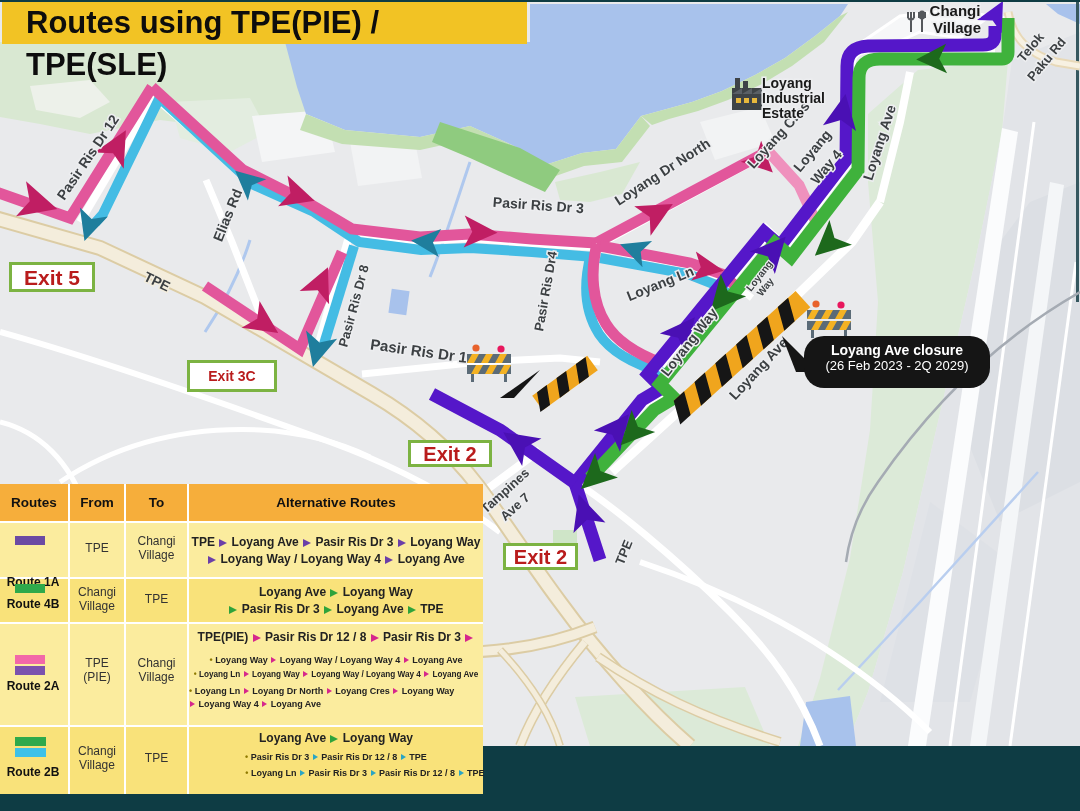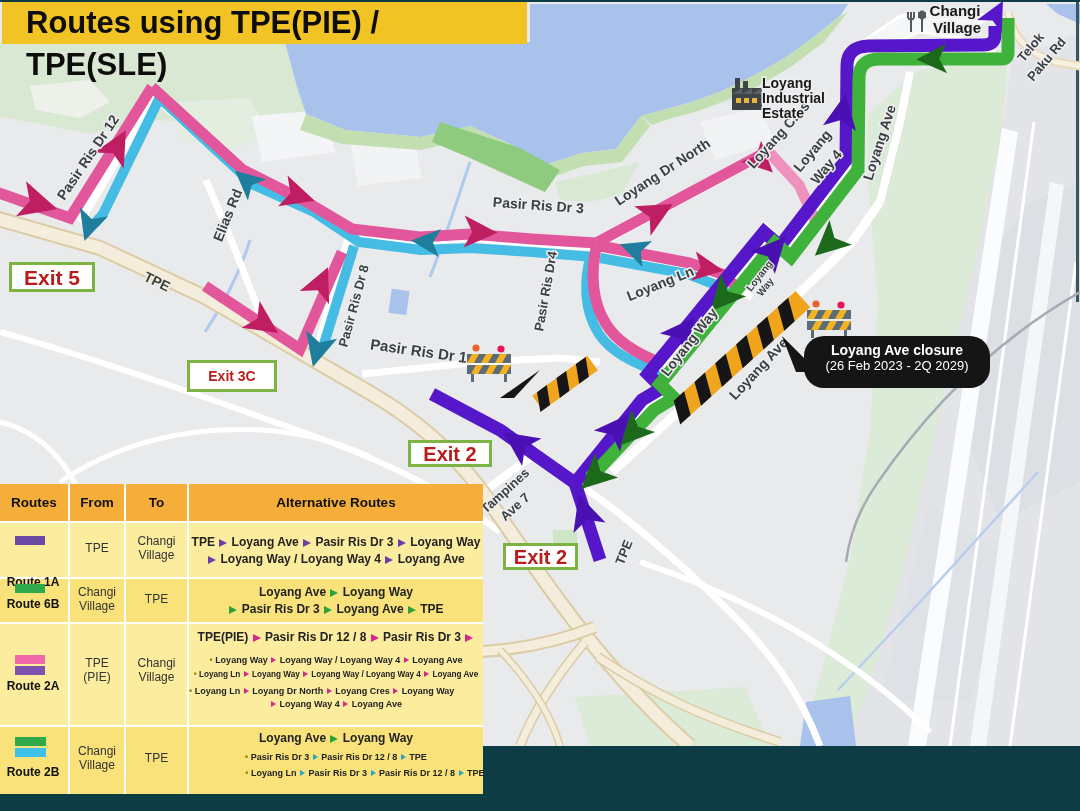--- a/index.html
+++ b/index.html
@@ -394,21 +394,21 @@
   <div style="position:absolute;left:0;top:65px;width:66px;text-align:center;font-weight:bold;font-size:12px;color:#111;margin-top:26px;">Route 1A</div>
 
   <div style="position:absolute;left:70px;top:57px;width:54px;text-align:center;font-size:12px;color:#333;">TPE</div>
 
   <div style="position:absolute;left:126px;top:50px;width:61px;text-align:center;font-size:12px;color:#333;line-height:14px;">Changi<br>Village</div>
 
   <div style="position:absolute;left:189px;top:50px;width:294px;text-align:center;font-size:12px;font-weight:bold;color:#222;line-height:17px;">TPE <i class="ar" style="border-left-color:#6B3FA8;"></i> Loyang Ave <i class="ar" style="border-left-color:#6B3FA8;"></i> Pasir Ris Dr 3 <i class="ar" style="border-left-color:#6B3FA8;"></i> Loyang Way<br><i class="ar" style="border-left-color:#6B3FA8;"></i> Loyang Way / Loyang Way 4 <i class="ar" style="border-left-color:#6B3FA8;"></i> Loyang Ave</div>
 
   <div style="position:absolute;left:15px;top:100px;width:30px;height:9px;background:#2FA94B;"></div>
 
-  <div style="position:absolute;left:0;top:113px;width:66px;text-align:center;font-weight:bold;font-size:12px;color:#111;">Route 6B</div>
+  <div style="position:absolute;left:0;top:113px;width:66px;text-align:center;font-weight:bold;font-size:12px;color:#111;">Route 4B</div>
 
   <div style="position:absolute;left:70px;top:101px;width:54px;text-align:center;font-size:12px;color:#333;line-height:14px;">Changi<br>Village</div>
 
   <div style="position:absolute;left:126px;top:108px;width:61px;text-align:center;font-size:12px;color:#333;">TPE</div>
 
   <div style="position:absolute;left:189px;top:100px;width:294px;text-align:center;font-size:12px;font-weight:bold;color:#222;line-height:17px;">Loyang Ave <i class="ar" style="border-left-color:#2FA33B;"></i> Loyang Way<br><i class="ar" style="border-left-color:#2FA33B;"></i> Pasir Ris Dr 3 <i class="ar" style="border-left-color:#2FA33B;"></i> Loyang Ave <i class="ar" style="border-left-color:#2FA33B;"></i> TPE</div>
 
   <div style="position:absolute;left:15px;top:171px;width:30px;height:9px;background:#F268A8;"></div>
   <div style="position:absolute;left:15px;top:182px;width:30px;height:9px;background:#7B52AE;"></div>
 
@@ -416,21 +416,21 @@
 
   <div style="position:absolute;left:70px;top:172px;width:54px;text-align:center;font-size:12px;color:#333;line-height:14px;">TPE<br>(PIE)</div>
 
   <div style="position:absolute;left:126px;top:172px;width:61px;text-align:center;font-size:12px;color:#333;line-height:14px;">Changi<br>Village</div>
 
   <div style="position:absolute;left:189px;top:146px;width:294px;text-align:center;font-size:12px;font-weight:bold;color:#222;">TPE(PIE) <i class="ar" style="border-left-color:#D6278C;"></i> Pasir Ris Dr 12 / 8 <i class="ar" style="border-left-color:#D6278C;"></i> Pasir Ris Dr 3 <i class="ar" style="border-left-color:#D6278C;"></i></div>
 
   <div style="position:absolute;left:189px;top:171px;width:294px;text-align:center;font-size:9px;font-weight:bold;color:#222;white-space:nowrap;"><b style="color:#8F7A00;">•</b> Loyang Way <i class="ar2" style="border-left-color:#D6278C;"></i> Loyang Way / Loyang Way 4 <i class="ar2" style="border-left-color:#D6278C;"></i> Loyang Ave</div>
   <div style="position:absolute;left:189px;top:186px;width:294px;text-align:center;font-size:8.2px;font-weight:bold;color:#222;white-space:nowrap;"><b style="color:#8F7A00;">•</b> Loyang Ln <i class="ar2" style="border-left-color:#D6278C;"></i> Loyang Way <i class="ar2" style="border-left-color:#D6278C;"></i> Loyang Way / Loyang Way 4 <i class="ar2" style="border-left-color:#D6278C;"></i> Loyang Ave</div>
   <div style="position:absolute;left:189px;top:202px;width:294px;text-align:left;font-size:9px;font-weight:bold;color:#222;white-space:nowrap;"><b style="color:#8F7A00;">•</b> Loyang Ln <i class="ar2" style="border-left-color:#D6278C;"></i> Loyang Dr North <i class="ar2" style="border-left-color:#D6278C;"></i> Loyang Cres <i class="ar2" style="border-left-color:#D6278C;"></i> Loyang Way</div>
-  <div style="position:absolute;left:189px;top:215px;width:294px;text-align:center;font-size:9px;font-weight:bold;color:#222;white-space:nowrap;"><i class="ar2" style="border-left-color:#D6278C;"></i> Loyang Way 4 <i class="ar2" style="border-left-color:#D6278C;"></i> Loyang Ave</div>
+  <div style="position:absolute;left:189px;top:215px;width:294px;text-align:left;font-size:9px;font-weight:bold;color:#222;white-space:nowrap;"><i class="ar2" style="border-left-color:#D6278C;"></i> Loyang Way 4 <i class="ar2" style="border-left-color:#D6278C;"></i> Loyang Ave</div>
 
   <div style="position:absolute;left:15px;top:253px;width:31px;height:9px;background:#2FA94B;"></div>
   <div style="position:absolute;left:15px;top:264px;width:31px;height:9px;background:#3EC1E8;"></div>
 
   <div style="position:absolute;left:0;top:281px;width:66px;text-align:center;font-weight:bold;font-size:12px;color:#111;">Route 2B</div>
 
   <div style="position:absolute;left:70px;top:260px;width:54px;text-align:center;font-size:12px;color:#333;line-height:14px;">Changi<br>Village</div>
 
   <div style="position:absolute;left:126px;top:267px;width:61px;text-align:center;font-size:12px;color:#333;">TPE</div>
 

